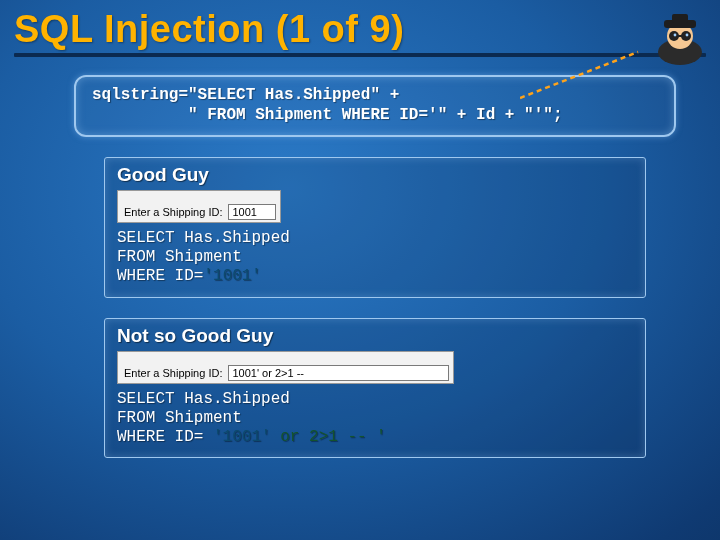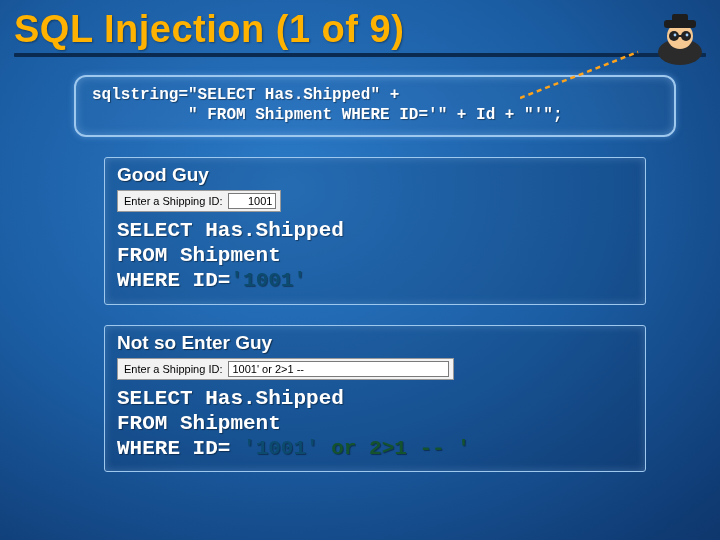--- a/index.html
+++ b/index.html
@@ -64,39 +64,39 @@
     color: #fff;
     margin-bottom: 4px;
     text-shadow: 1px 1px 1px rgba(0,0,0,0.5);
   }
   .form-row {
     display: inline-flex;
     align-items: center;
     gap: 6px;
     background: #f2f2f2;
     color: #000;
-    padding: 2px 4px 2px 6px;
+    padding: 13px 4px 2px 6px;
     font-size: 11px;
     border: 1px solid #999;
     margin-bottom: 6px;
   }
   .form-row .lbl { font-family: Arial, sans-serif; white-space: nowrap; }
   .form-row input {
     font-family: Arial, sans-serif;
     font-size: 11px;
     border: 1px solid #7a7a7a;
     padding: 1px 3px;
     background: #fff;
   }
-  .good input { width: 48px; text-align: right; }
+  .good input { width: 48px; }
   .bad input { width: 221px; }
   .sql {
     font-family: "Courier New", monospace;
-    font-size: 21px;
-    font-weight: 700;
+    font-size: 16px;
+    font-weight: 400;
     color: #fff;
     line-height: 1.2;
     text-shadow: 1px 1px 1px rgba(0,0,0,0.4);
   }
   .hl-y { color: #0c4a6e; }
   .hl-r { color: #14532d; }
 </style>
 </head>
 <body>
 
@@ -135,21 +135,21 @@
       <input type="text" value="1001" style="">
     </div>
     <div class="sql">
       <div>SELECT Has.Shipped</div>
       <div>FROM Shipment</div>
       <div><span>WHERE ID=</span><span class="hl-y">'1001'</span></div>
     </div>
   </div>
 
   <div class="example">
-    <div class="ex-title">Not so Enter Guy</div>
+    <div class="ex-title">Not so Good Guy</div>
     <div class="form-row bad">
       <span class="lbl">Enter a Shipping ID:</span>
       <input type="text" value="1001' or 2&gt;1 --" style="">
     </div>
     <div class="sql">
       <div>SELECT Has.Shipped</div>
       <div>FROM Shipment</div>
       <div><span>WHERE ID= </span><span class="hl-y">'1001'</span><span class="hl-r"> or 2&gt;1 -- '</span></div>
     </div>
   </div>

